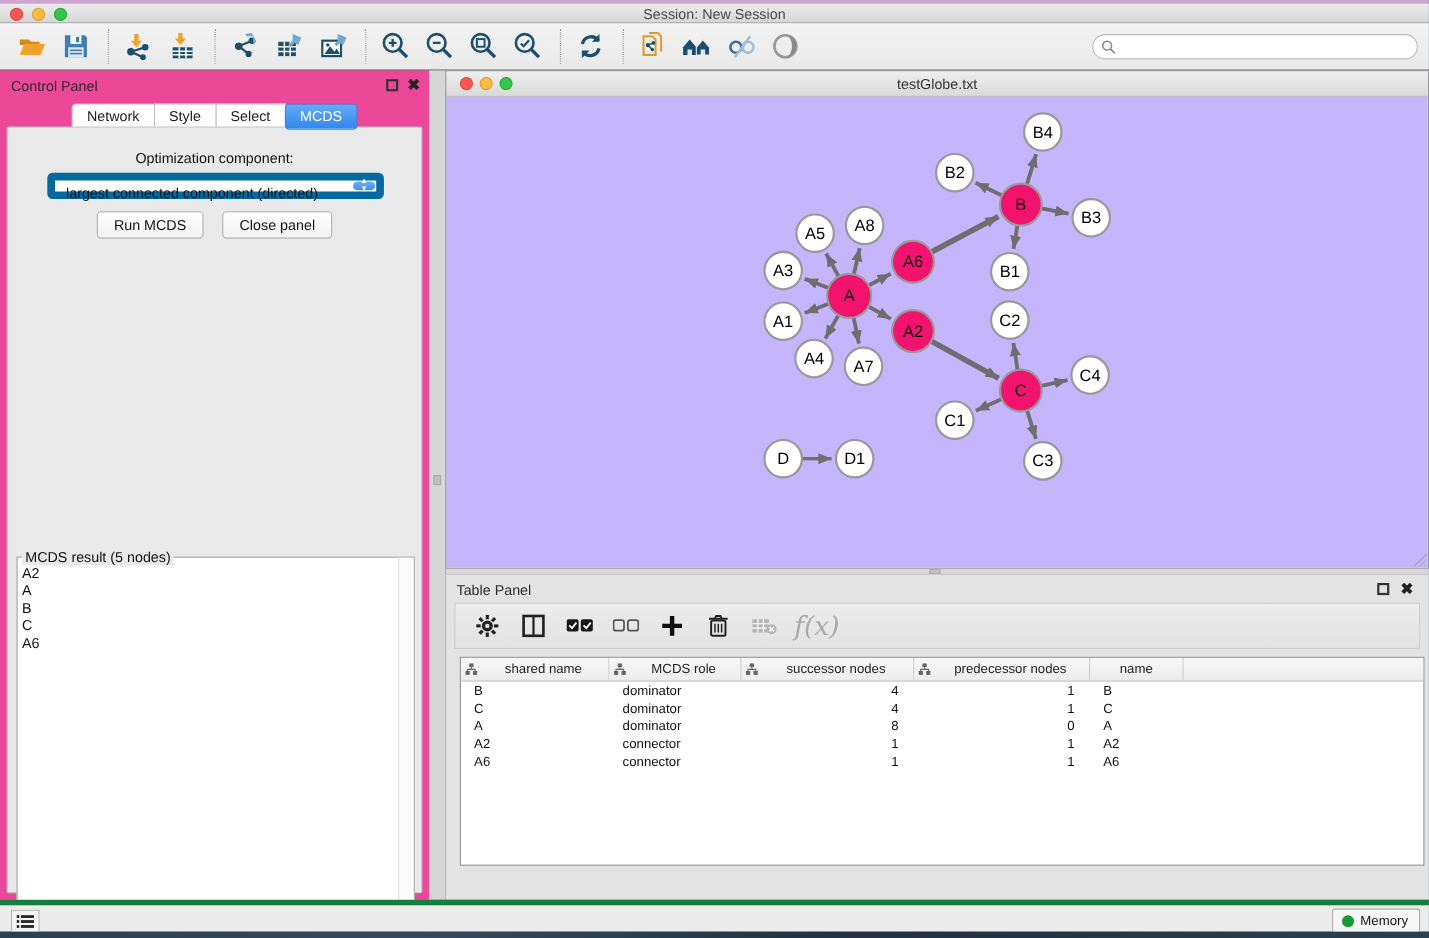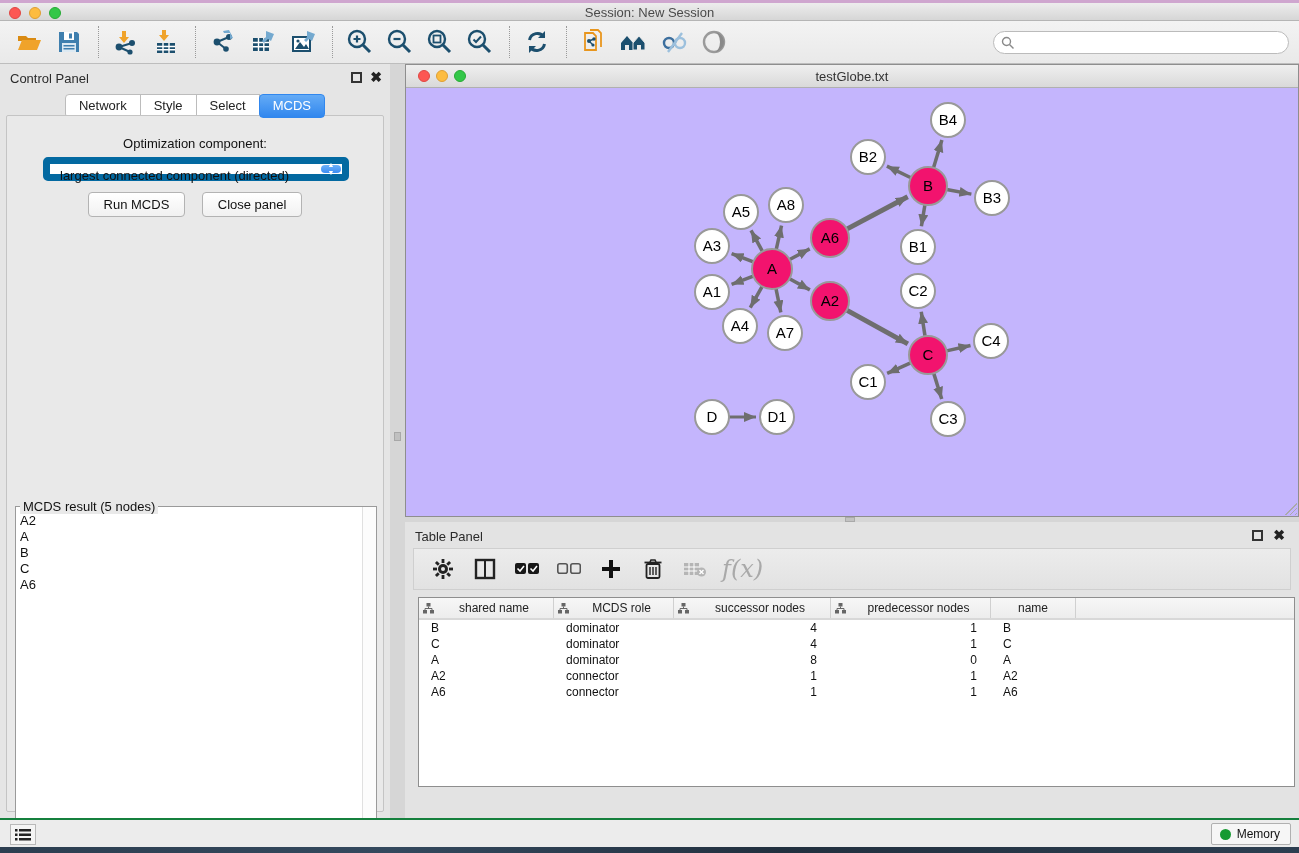--- a/index.html
+++ b/index.html
@@ -21,21 +21,21 @@
   .toolbar { position:absolute; left:0; top:21px; width:1299px; height:43px;
     background:linear-gradient(#f3f3f3,#e9e9e9); border-bottom:1px solid #bdbdbd;
     display:flex; align-items:center; padding-left:12px; }
   .tb-btn { width:34px; height:34px; display:flex; align-items:center; justify-content:center; margin-right:6px; }
   .tb-sep { width:1px; height:32px; border-left:1px dotted #9a9a9a; margin:0 10px 0 6px; }
   .tb-search { position:absolute; right:10px; top:10px; width:296px; height:23px;
     border:1px solid #bbb; border-radius:12px; background:#fff; display:flex; align-items:center; padding-left:7px; }
   .tb-search input { border:none; outline:none; flex:1; font-size:12px; background:transparent; }
 
   
-  .control-panel { position:absolute; left:0; top:64px; width:390px; height:754px; background:#e5e5e5; }
+  .control-panel { position:absolute; left:0; top:64px; width:390px; height:754px; background:#ec4899; }
   .panel-hdr { position:absolute; left:0; top:0; width:100%; height:28px; }
   .panel-hdr .ph-title { position:absolute; left:10px; top:7px; font-size:13px; color:#2b2b2b; }
   .ph-float { position:absolute; top:8px; width:11px; height:11px; border:2px solid #333; }
   .ph-close { position:absolute; top:5px; font-size:14px; font-weight:bold; color:#222; }
   .cp-tabs { position:absolute; left:0; top:30px; width:100%; text-align:center; }
   .seg-tab { display:inline-block; padding:3px 13px 4px; font-size:13px; background:#fff;
     border:1px solid #bcbcbc; margin-left:-1px; color:#222; position:relative; }
   .seg-tab:first-child { border-radius:4px 0 0 4px; margin-left:0;text-align:center; }
   .seg-tab.selected { background:linear-gradient(#64abf6,#3187ee); color:#fff;
     border-color:#3187ee; border-radius:4px; z-index:2; }
@@ -95,21 +95,21 @@
     border-bottom:2px solid #d8d8d8; }
   .gh-cell { display:flex; align-items:center; border-right:1px solid #d0d0d0;
     font-size:12px; color:#222; padding:0 4px; }
   .gh-cell .gh-label { flex:1; text-align:center; }
   .grid-row { display:flex; height:16px; align-items:center; }
   .g-cell { font-size:12px; color:#111; overflow:hidden; white-space:nowrap; }
   .tp-tabs { position:absolute; left:0; right:0; top:273px; text-align:center; }
 
   
   .statusbar { position:absolute; left:0; top:818px; width:1299px; height:29px;
-    background:#ececec; border-top:2px solid #15803d; }
+    background:#ececec; border-top:5px solid #15803d; }
   .sb-listbtn { position:absolute; left:10px; top:4px; width:26px; height:21px;
     border:1px solid #b9b9b9; background:#f4f4f4; display:flex; align-items:center; justify-content:center; }
   .memory-btn { position:absolute; right:8px; top:3px; height:22px; padding:0 10px 0 8px;
     border:1px solid #b0b0b0; border-radius:2px; background:#f6f6f6;
     display:flex; align-items:center; font-size:12px; color:#111; }
   .memory-dot { width:11px; height:11px; border-radius:50%; background:#169a31; margin-right:6px; }
   .desktop-strip-bottom { position:absolute; left:0; top:847px; width:1299px; height:6px;
     background:linear-gradient(90deg,#2c3e50,#34495e 30%,#22303f 60%,#2c3e50); }
 
   svg text { font-family:"Liberation Sans", sans-serif; }

